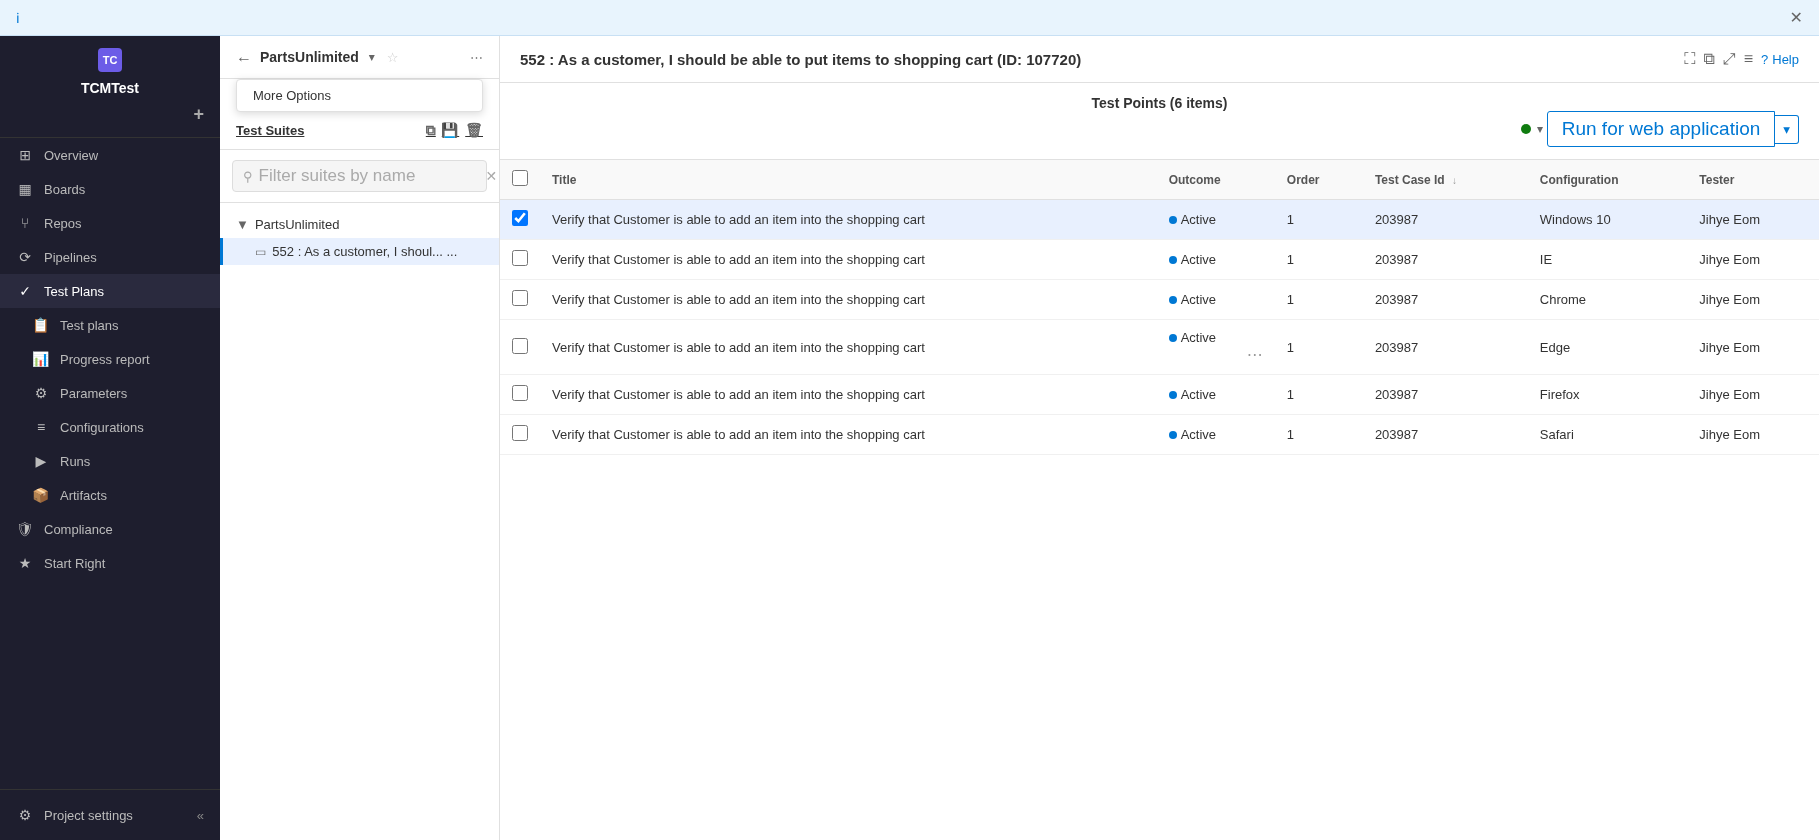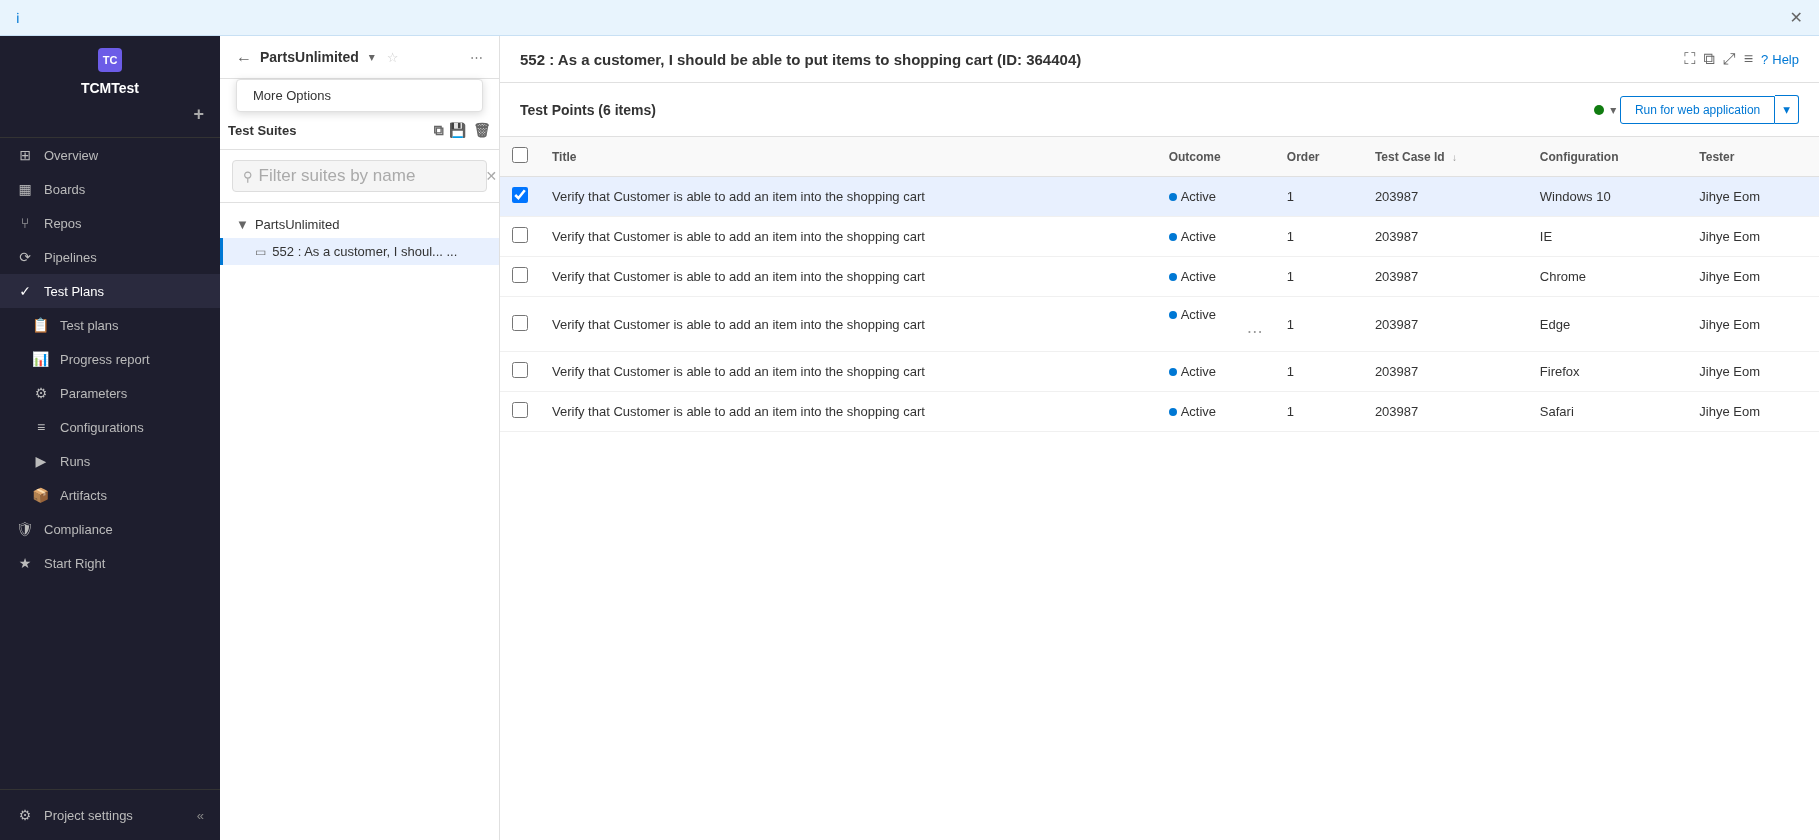--- a/index.html
+++ b/index.html
@@ -34,21 +34,21 @@
     .project-dropdown { color: #666; cursor: pointer; font-size: 12px; margin-left: 2px; }
     .star-icon { color: #ccc; cursor: pointer; margin-left: 4px; }
     .more-options-btn { margin-left: auto; color: #666; cursor: pointer; }
 
     .date-row { padding: 4px 16px 10px; display: flex; align-items: center; gap: 8px; }
     .date-text { font-size: 12px; color: #666; }
     .past-badge { background: #e0e0e0; color: #666; font-size: 11px; padding: 2px 8px; border-radius: 10px; }
 
     .more-options-tooltip { background: #fff; border: 1px solid #e0e0e0; border-radius: 4px; padding: 8px 16px; margin: 0 16px; font-size: 13px; color: #333; box-shadow: 0 2px 8px rgba(0,0,0,0.15); }
 
-    .test-suites-header { padding: 10px 8px; font-weight: 600; font-size: 13px; color: #333; display: flex; align-items: center; gap: 8px; border-bottom: 1px solid #e0e0e0; }
+    .test-suites-header { padding: 10px 16px; font-weight: 600; font-size: 13px; color: #333; display: flex; align-items: center; gap: 8px; border-bottom: 1px solid #e0e0e0; text-decoration: underline; }
     .suite-actions { margin-left: auto; display: flex; gap: 6px; color: #666; }
     .suite-action-btn { cursor: pointer; font-size: 14px; }
 
     .filter-row { padding: 10px 12px; border-bottom: 1px solid #e0e0e0; }
     .filter-input-wrap { display: flex; align-items: center; background: #f5f5f5; border: 1px solid #ddd; border-radius: 4px; padding: 5px 10px; gap: 6px; }
     .filter-input { border: none; background: transparent; outline: none; font-size: 17px; color: #333; flex: 1; }
     .filter-input::placeholder { color: #aaa; }
     .filter-clear { color: #aaa; cursor: pointer; font-size: 14px; }
 
     .tree-section { padding: 8px 0; }
@@ -63,24 +63,24 @@
     .test-title-bar { padding: 14px 20px; border-bottom: 1px solid #e0e0e0; display: flex; align-items: center; gap: 12px; }
     .test-title { font-size: 15px; font-weight: 600; color: #333; flex: 1; }
     .help-link { color: #0078d4; font-size: 13px; display: flex; align-items: center; gap: 4px; }
     .title-actions { display: flex; gap: 8px; align-items: center; }
     .title-action-btn { color: #666; cursor: pointer; font-size: 16px; border: none; background: none; }
 
     .tabs-bar { display: flex; border-bottom: 1px solid #e0e0e0; padding: 0 20px; }
     .tab { padding: 10px 16px; font-size: 13px; color: #666; cursor: pointer; border-bottom: 2px solid transparent; }
     .tab.active { color: #0078d4; border-bottom-color: #0078d4; font-weight: 600; }
 
-    .test-points-bar { padding: 12px 20px; display: flex; align-items: center; border-bottom: 1px solid #e0e0e0; }
+    .test-points-bar { padding: 12px 20px; display: flex; align-items: center; border-bottom: 1px solid #e0e0e0; flex-direction: column; }
     .test-points-title { font-size: 14px; font-weight: 600; color: #333; }
     .run-btn-wrap { margin-left: auto; display: flex; align-items: center; }
-    .run-btn { background: #fff; border: 1px solid #0078d4; color: #0078d4; padding: 6px 14px; border-radius: 3px 0 0 3px; font-size: 12px; cursor: pointer; font-weight: 500; }
+    .run-btn { background: #fff; border: 1px solid #0078d4; color: #0078d4; padding: 6px 14px; border-radius: 3px 0 0 3px; font-size: 19px; cursor: pointer; font-weight: 500; }
     .run-btn-dropdown { background: #fff; border: 1px solid #0078d4; border-left: none; color: #0078d4; padding: 6px 8px; border-radius: 0 3px 3px 0; cursor: pointer; }
     .status-dot-wrap { display: flex; align-items: center; gap: 6px; margin-left: 12px; }
     .status-dot { width: 10px; height: 10px; border-radius: 50%; background: #107c10; display: inline-block; }
     .status-dropdown { color: #666; cursor: pointer; font-size: 12px; }
 
     .table-container { flex: 1; overflow-y: auto; }
     table { width: 100%; border-collapse: collapse; }
     thead tr { background: #f9f9f9; border-bottom: 1px solid #e0e0e0; }
     th { padding: 10px 12px; text-align: left; font-size: 12px; font-weight: 600; color: #555; white-space: nowrap; }
     td { padding: 10px 12px; font-size: 13px; color: #333; border-bottom: 1px solid #f0f0f0; }
@@ -204,21 +204,21 @@
       </div>
       <div class="tree-child">
         <span class="tree-child-icon">▭</span>
         <span>552 : As a customer, I shoul... ...</span>
       </div>
     </div>
   </div>
 
   <div class="main-content">
     <div class="test-title-bar">
-      <span class="test-title">552 : As a customer, I should be able to put items to shopping cart (ID: 364404)</span>
+      <span class="test-title">552 : As a customer, I should be able to put items to shopping cart (ID: 107720)</span>
       <div class="title-actions">
         <button class="title-action-btn">⛶</button>
         <button class="title-action-btn">⧉</button>
         <button class="title-action-btn">⤢</button>
         <button class="title-action-btn">≡</button>
         <a class="help-link">
           <span>?</span>
           <span>Help</span>
         </a>
       </div>

